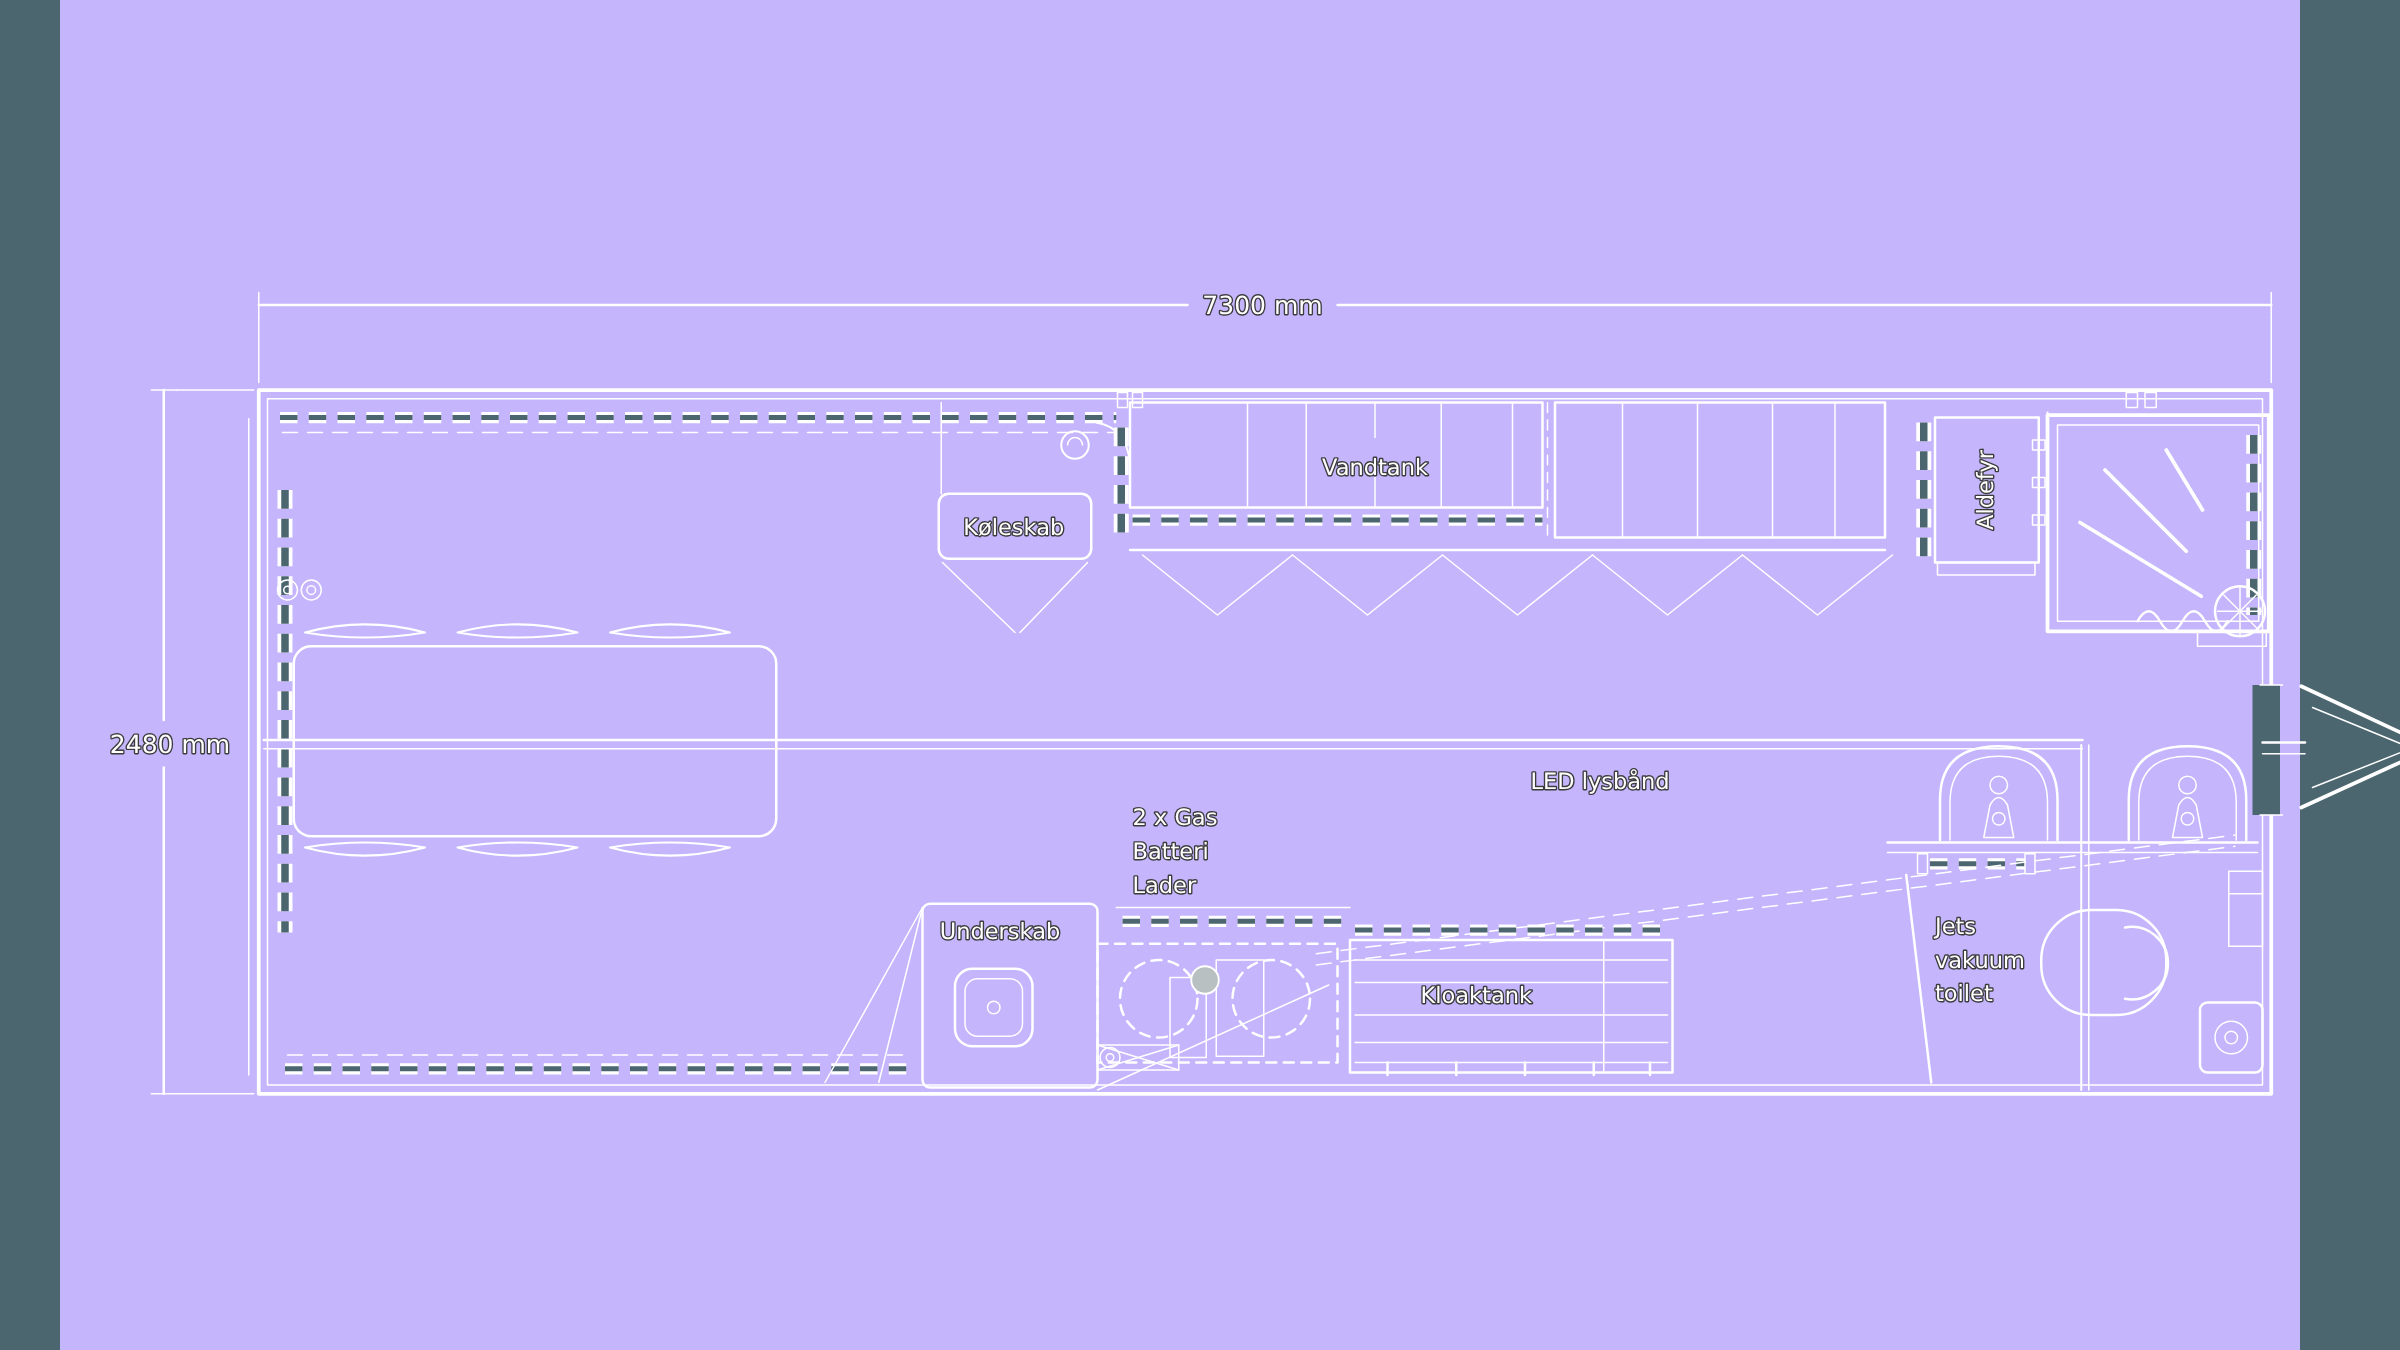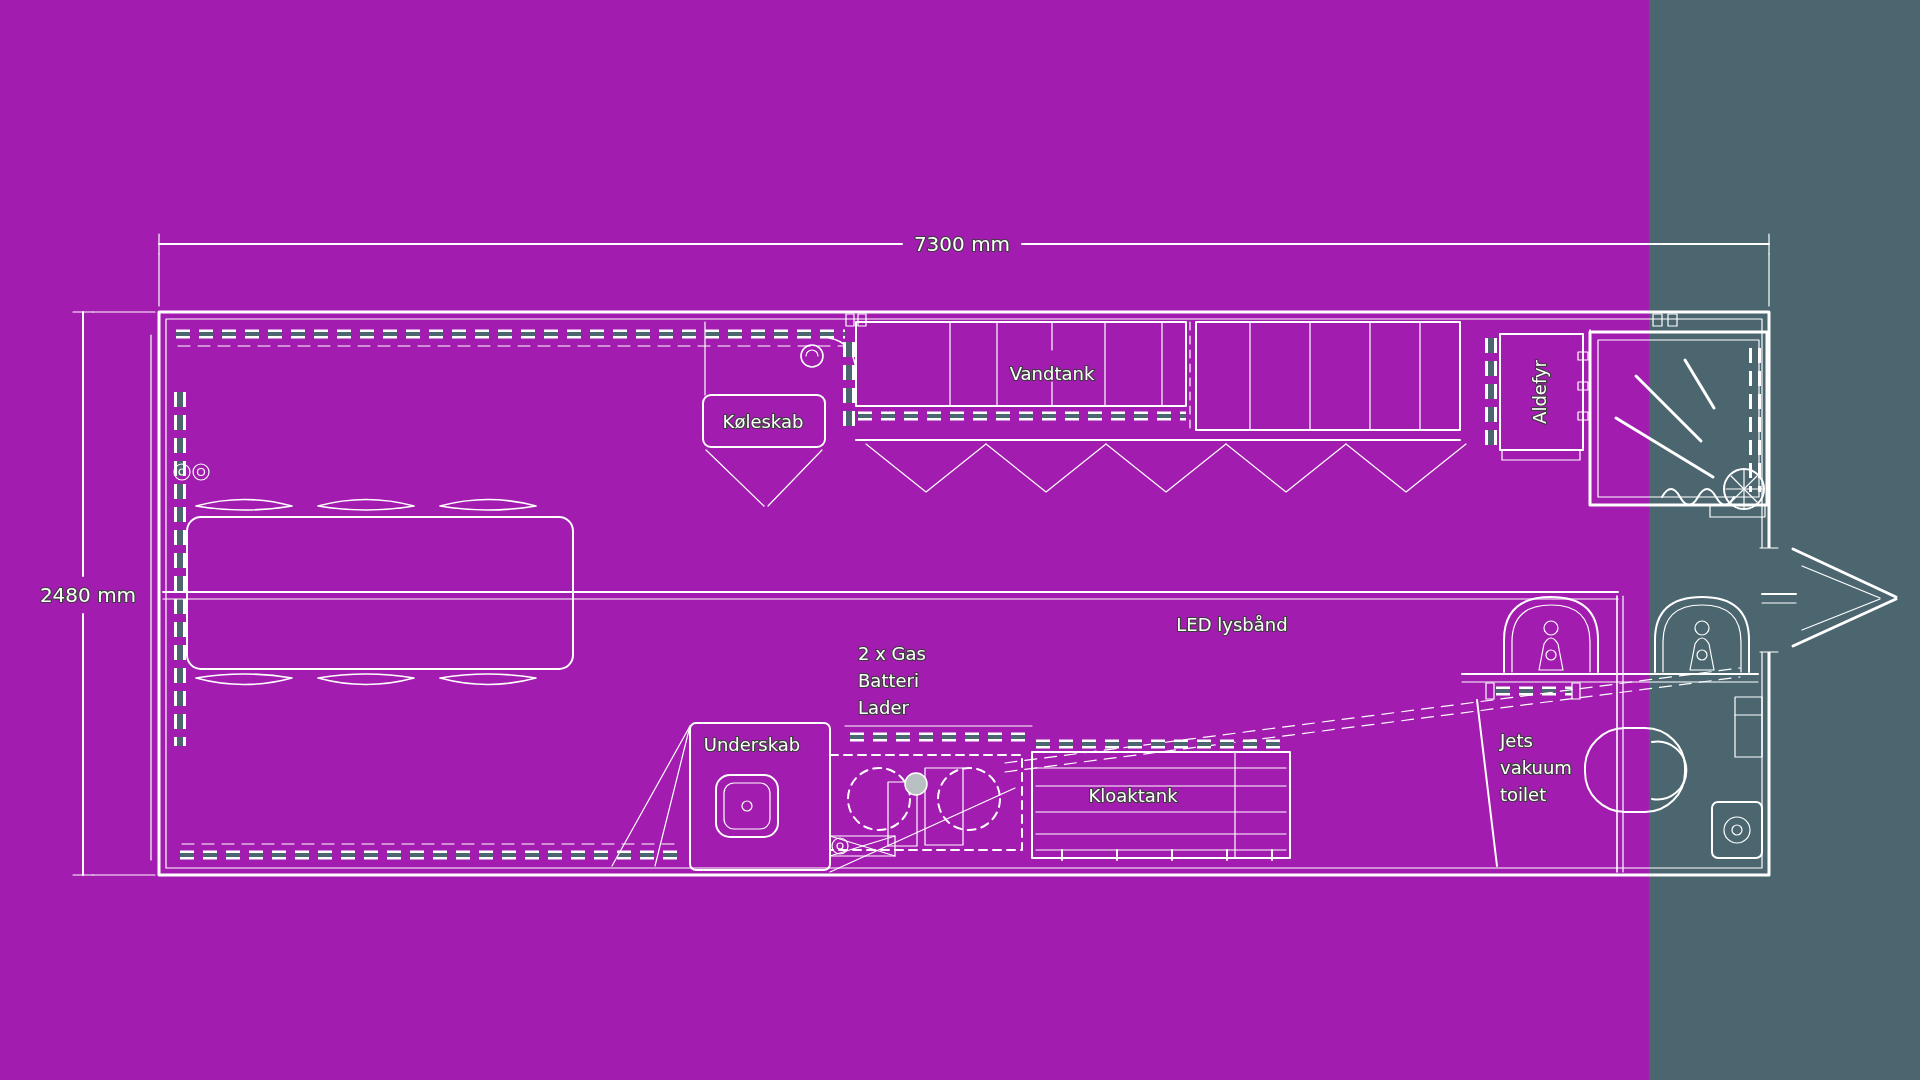--- a/index.html
+++ b/index.html
@@ -1,16 +1,16 @@
 <!DOCTYPE html>
 <html><head>
 <meta charset="utf-8">
 <style>
   html,body{margin:0;padding:0;width:1920px;height:1080px;background:#4C6670;overflow:hidden;}
-  #stage{position:relative;width:1649px;height:1080px;background:#a21caf;}
+  #stage{position:relative;width:1792px;height:1080px;background:#c4b5fd;margin-left:48px;}
   svg{display:block;}
   .ln{stroke:#ffffff;fill:none;stroke-width:2;stroke-linecap:round;stroke-linejoin:round;}
   .thin{stroke-width:1.2;}
   .med{stroke-width:1.6;}
   .thick{stroke-width:3;}
   .dash{stroke-dasharray:12 8;}
   .dash2{stroke-dasharray:8 6;}
   
   .hd1{stroke:#ffffff;fill:none;stroke-width:9;stroke-dasharray:14 9;}
   .hd2{stroke:#4C6670;fill:none;stroke-width:4;stroke-dasharray:14 9;}

